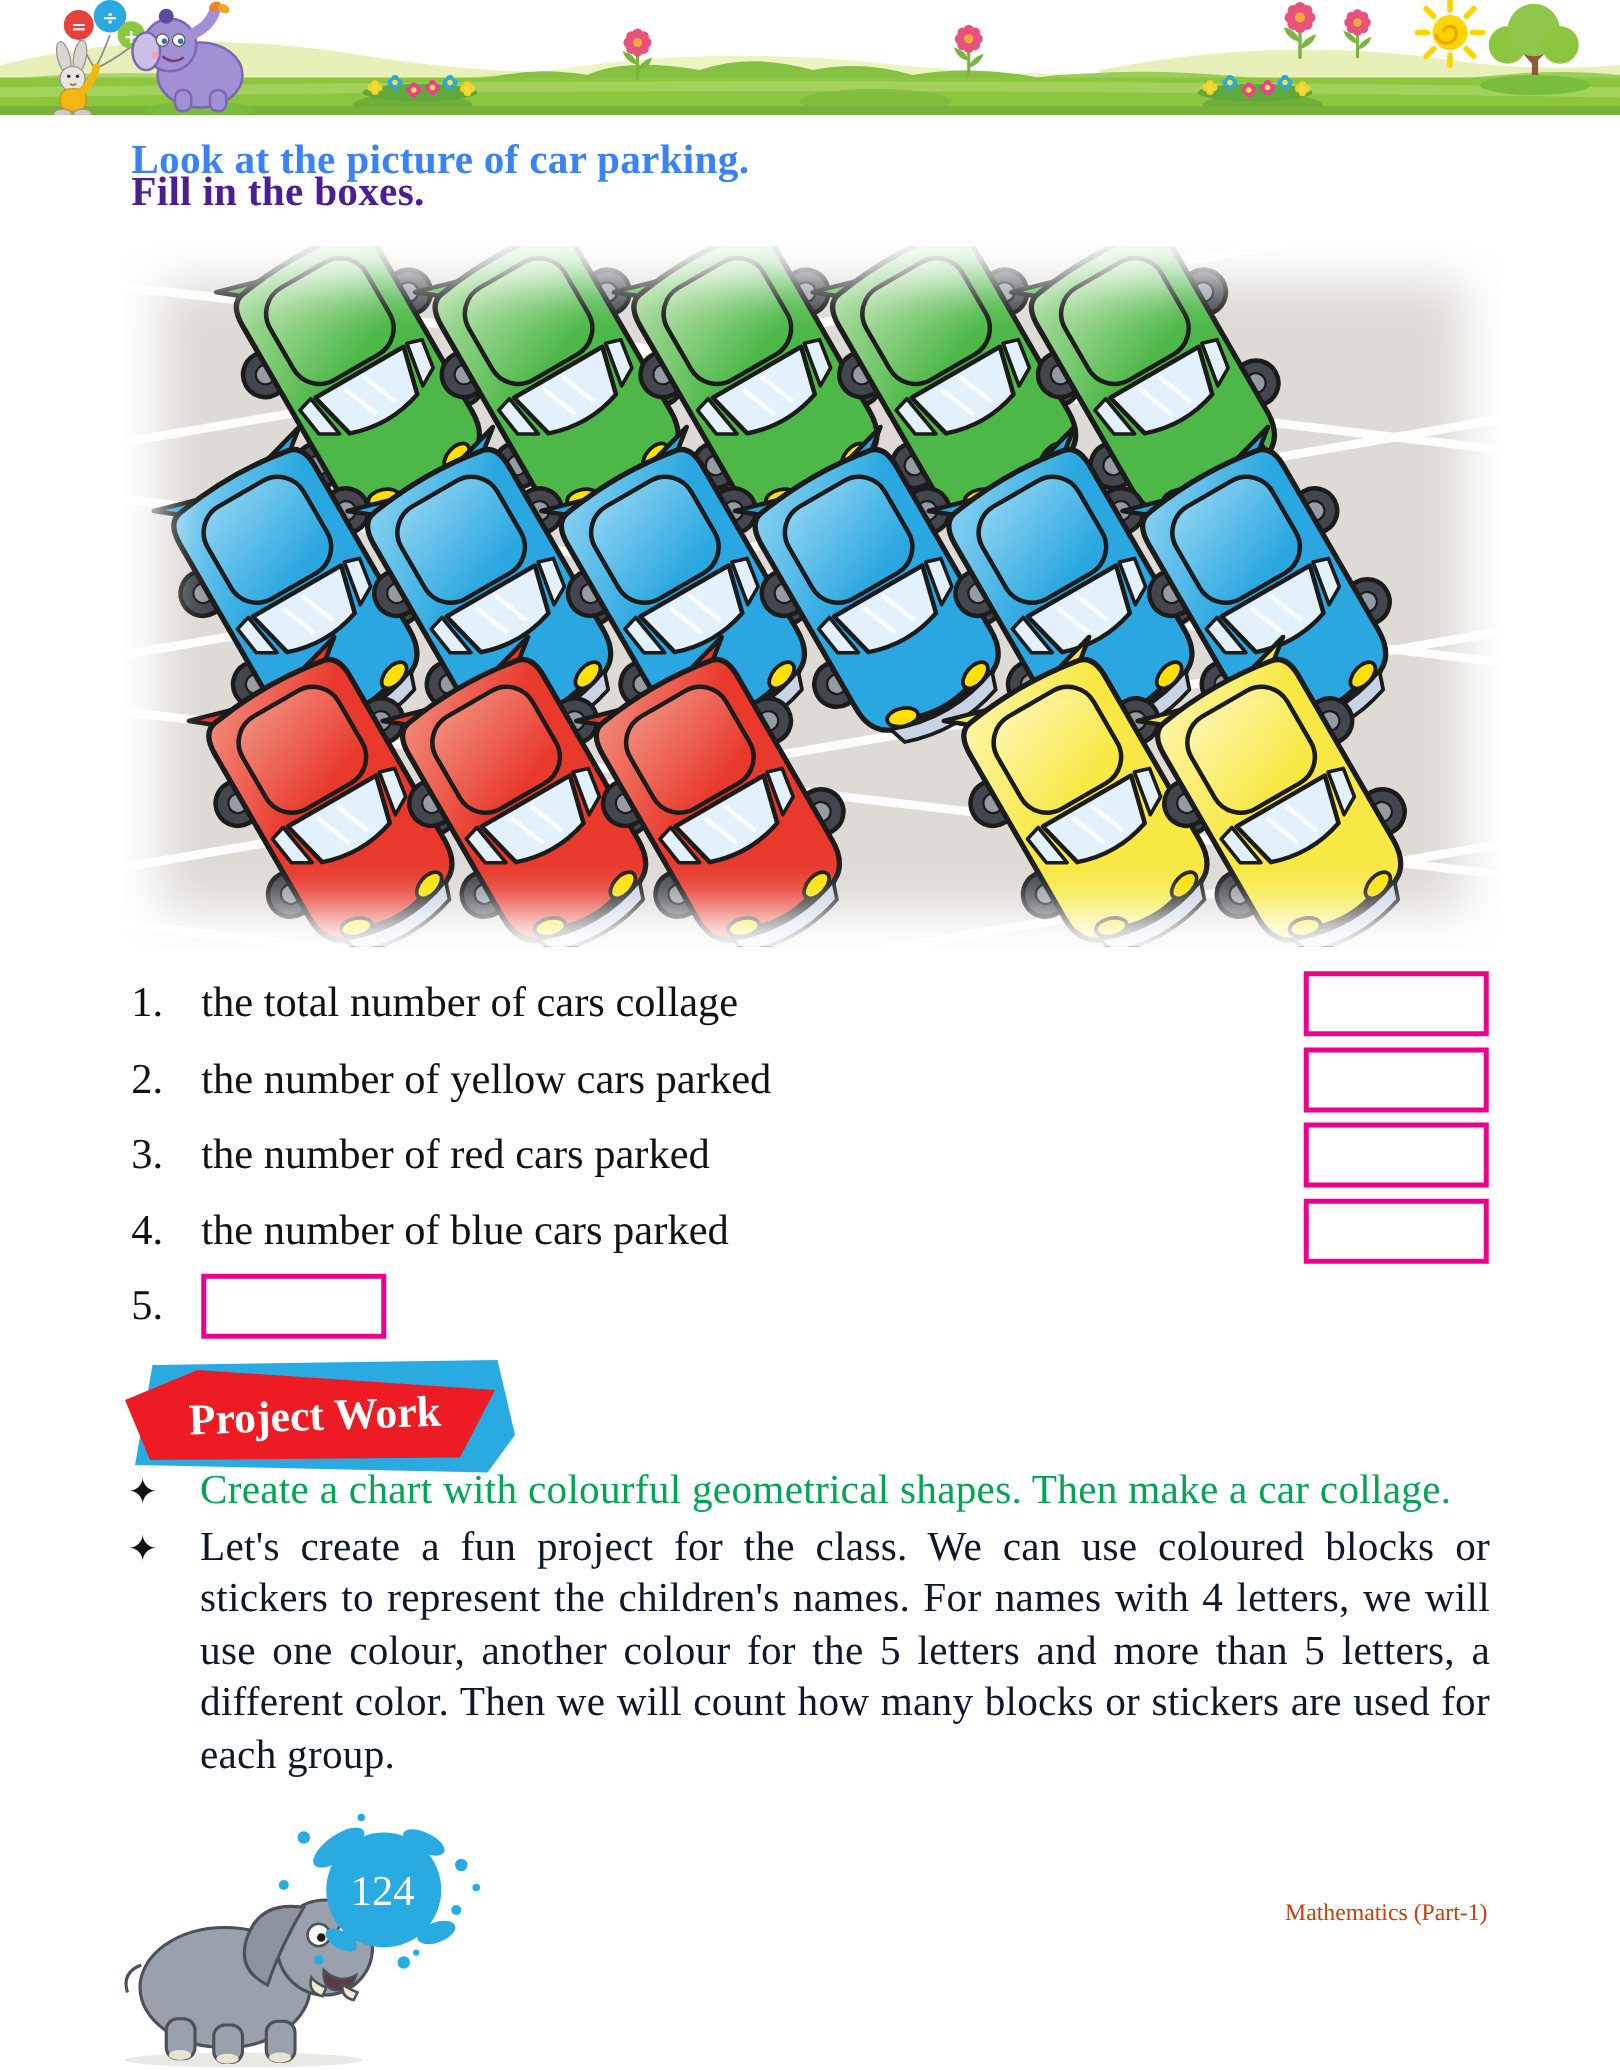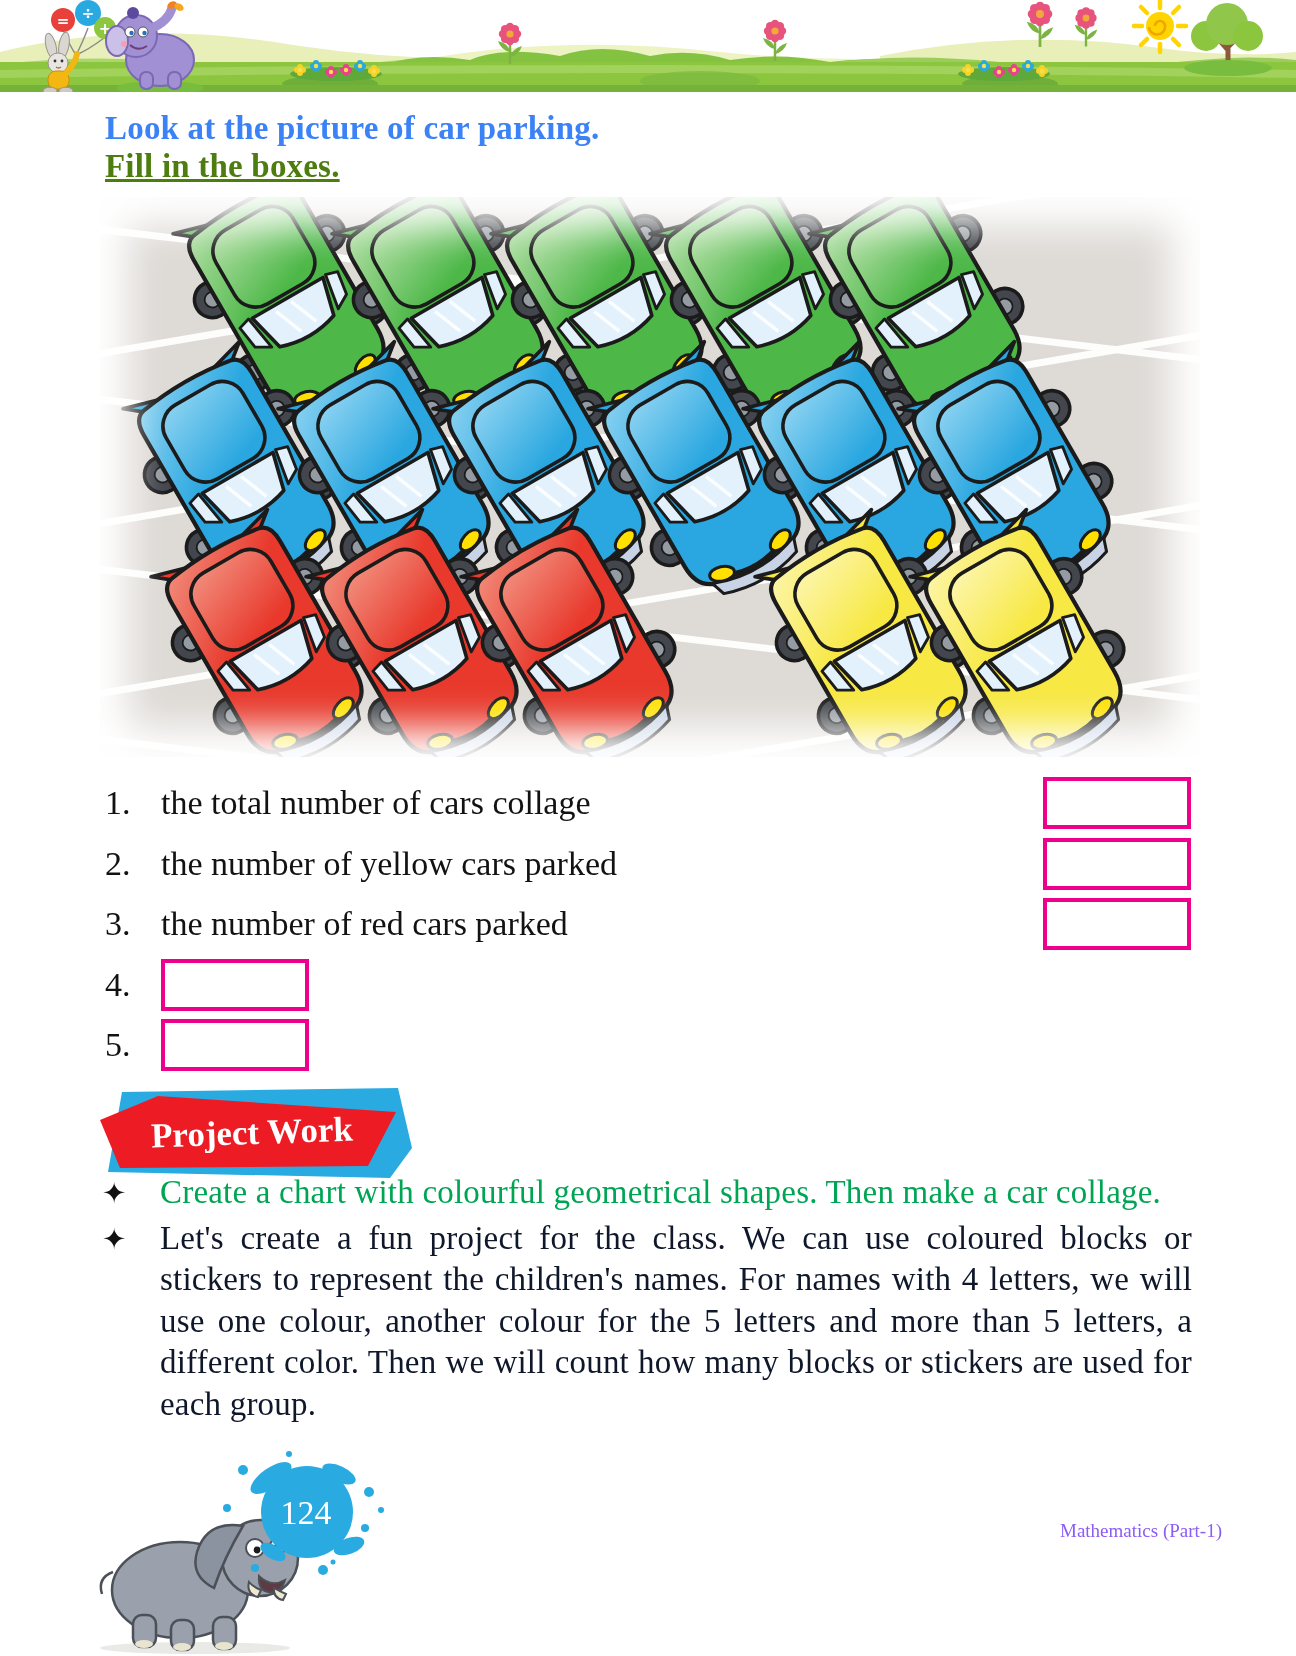--- a/index.html
+++ b/index.html
@@ -4,21 +4,21 @@
 <style>
   html,body{margin:0;padding:0;}
   body{
     width:1296px;height:1656px;position:relative;background:#ffffff;
     font-family:"Liberation Serif",serif;overflow:hidden;
   }
   .abs{position:absolute;}
 
   
   #heading1{left:105px;top:110px;font-size:33px;font-weight:bold;color:#3b82f6;letter-spacing:.2px;}
-  #heading2{left:105px;top:148px;font-size:33px;font-weight:bold;color:#4d7c0f;letter-spacing:.2px;text-decoration:underline;}
+  #heading2{left:105px;top:136px;font-size:33px;font-weight:bold;color:#4c1d95;letter-spacing:.2px;}
 
   
   #parking-wrap{left:100px;top:197px;width:1100px;height:560px;}
   #parking-wrap::after{
     content:"";position:absolute;inset:0;pointer-events:none;
     box-shadow:inset 0 0 38px 28px #ffffff;
   }
 
   
   #questions{left:105px;top:776px;width:1086px;}
@@ -35,21 +35,21 @@
   #bullets{left:102px;top:1172px;width:1090px;}
   .bullet-row{display:flex;margin-bottom:4px;}
   .bullet-mark{width:58px;font-size:29px;color:#111111;padding-top:4px;}
   .bullet-text{
     flex:1;font-size:33px;line-height:41.5px;font-weight:normal;color:#00a554;
     text-align:justify;text-justify:inter-word;letter-spacing:.2px;
   }
 
   
   #footer-art{left:75px;top:1450px;width:330px;height:206px;}
-  #footer-right{left:932px;top:1520px;width:290px;text-align:right;font-size:19px;color:#8b5cf6;}
+  #footer-right{left:900px;top:1520px;width:290px;text-align:right;font-size:19px;color:#c2410c;}
   #page-number-text{font-family:"Liberation Serif",serif;font-size:34px;fill:#ffffff;}
   #banner-svg text{font-family:"DejaVu Sans",sans-serif;font-weight:bold;fill:#ffffff;}
 </style>
 </head>
 <body>
 
 <svg id="banner-svg" class="abs" style="left:0;top:0" width="1296" height="92" viewBox="0 0 1296 92">
   <defs>
     <g id="tflower">
       <path d="M0,30 L0,4" stroke="#7cb342" stroke-width="2.5" fill="none"></path>
@@ -632,20 +632,21 @@
   </div>
 
   <div class="q-row">
     <span class="q-num">3.</span>
     <span class="q-text">the number of red cars parked</span>
     <span class="answer-box" style="border-color: rgb(236, 0, 140);"></span>
   </div>
 
   <div class="q-row">
     <span class="q-num">4.</span>
+    <span class="q-text">the number of blue cars parked</span>
     <span class="answer-box" style="border-color: rgb(236, 0, 140);"></span>
   </div>
 
   <div class="q-row">
     <span class="q-num">5.</span>
     <span class="answer-box" style="border-color: rgb(236, 0, 140);"></span>
   </div>
 </div>
 
 <svg class="abs" id="ribbon" viewBox="0 0 312 94">

